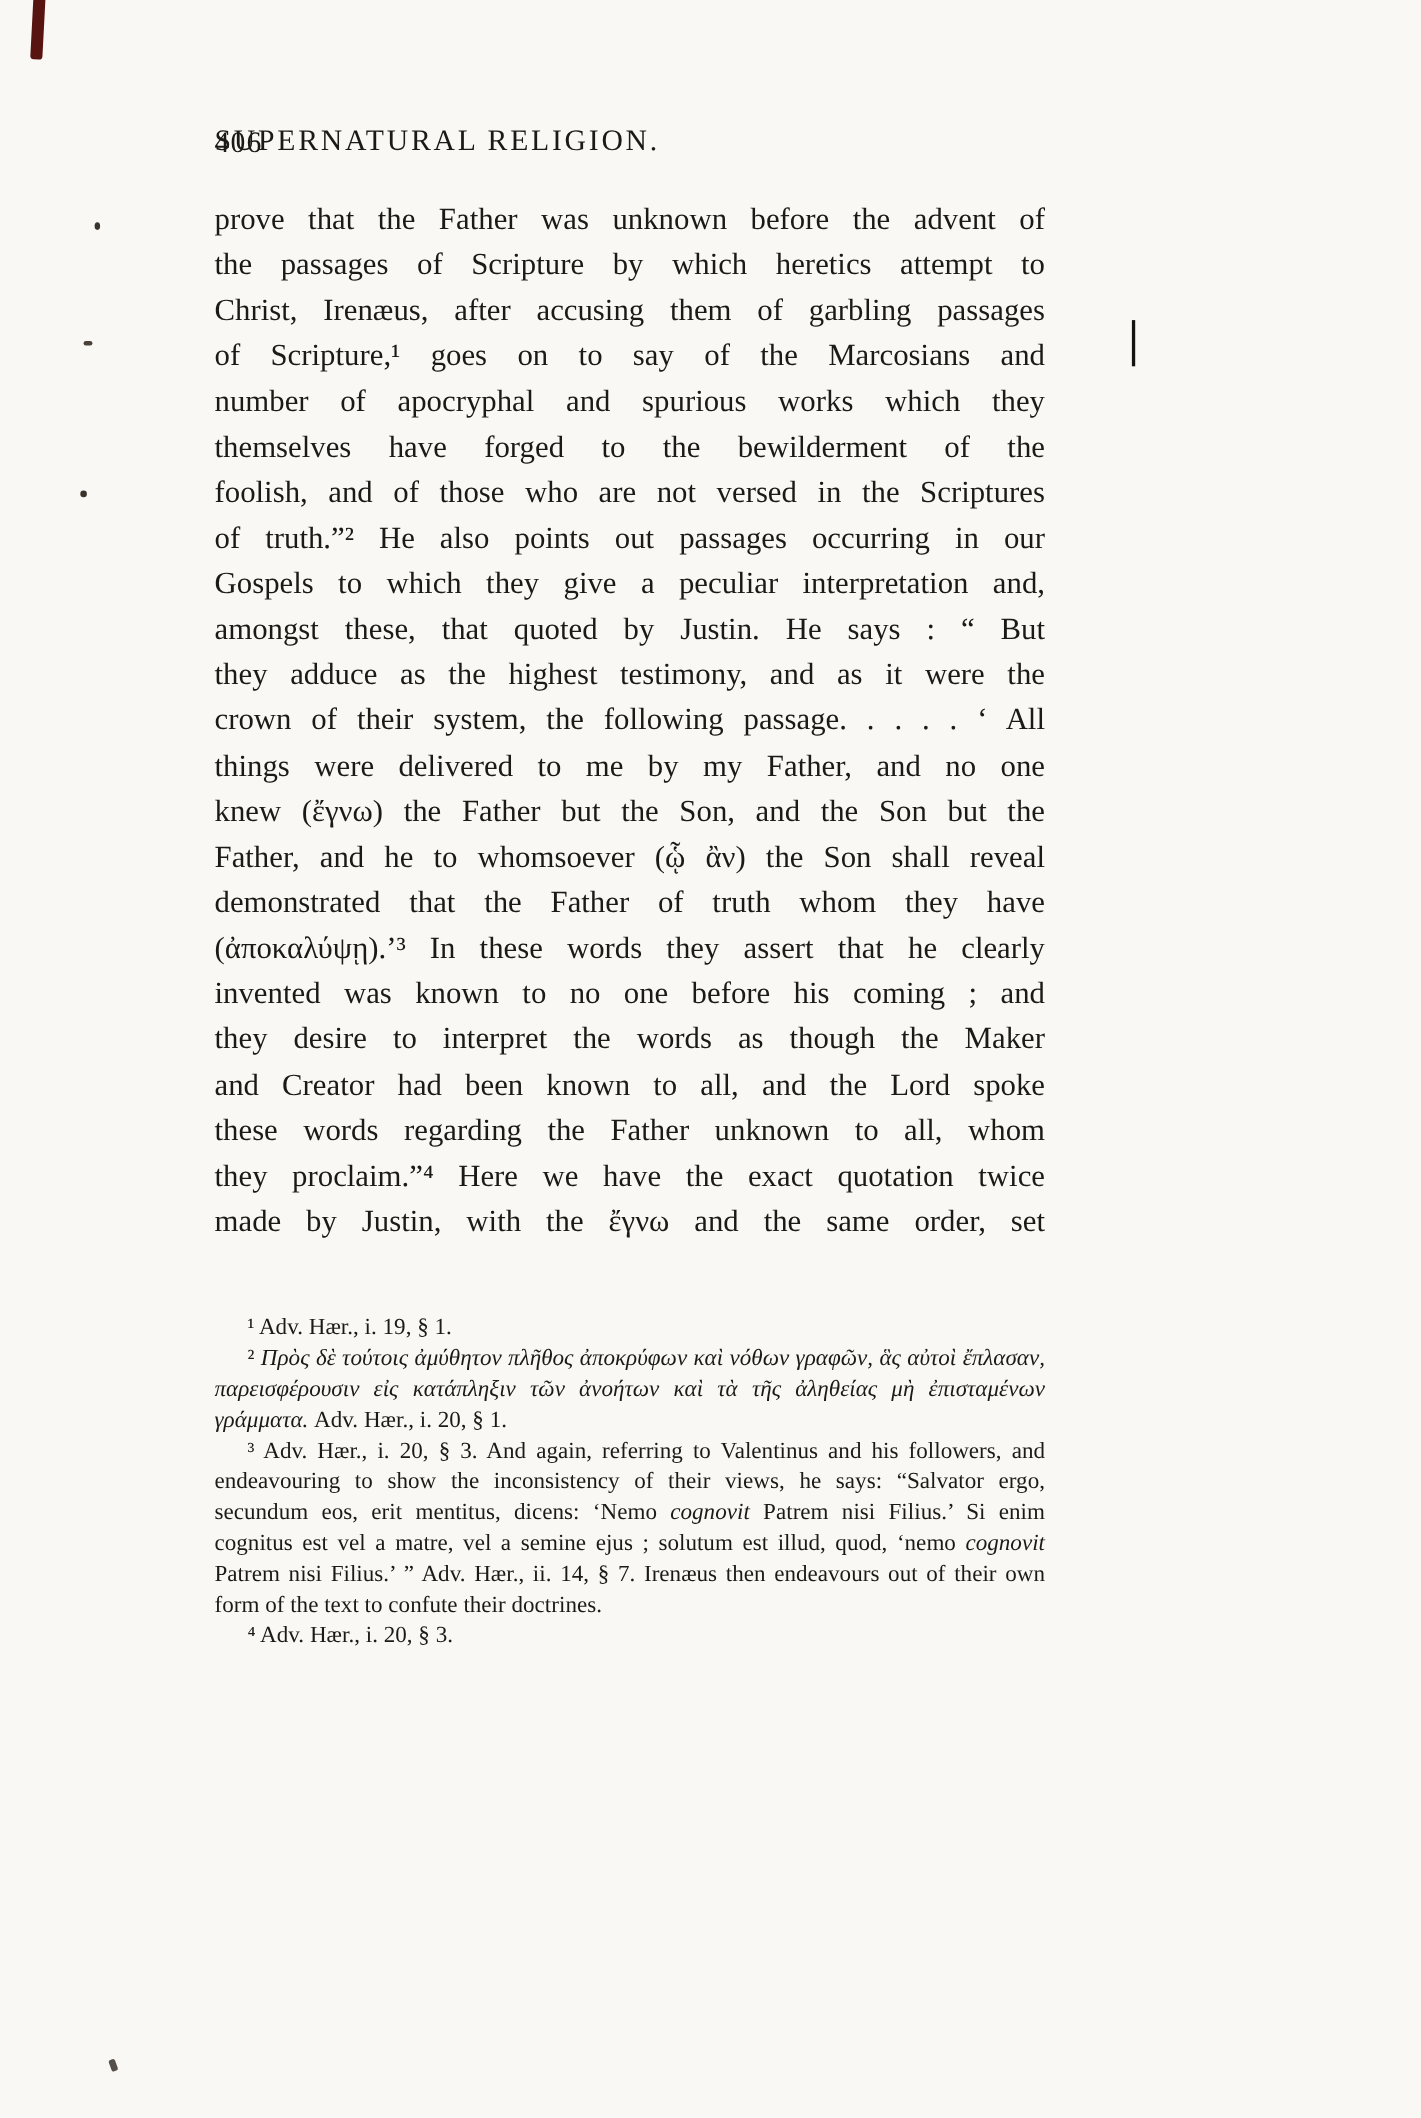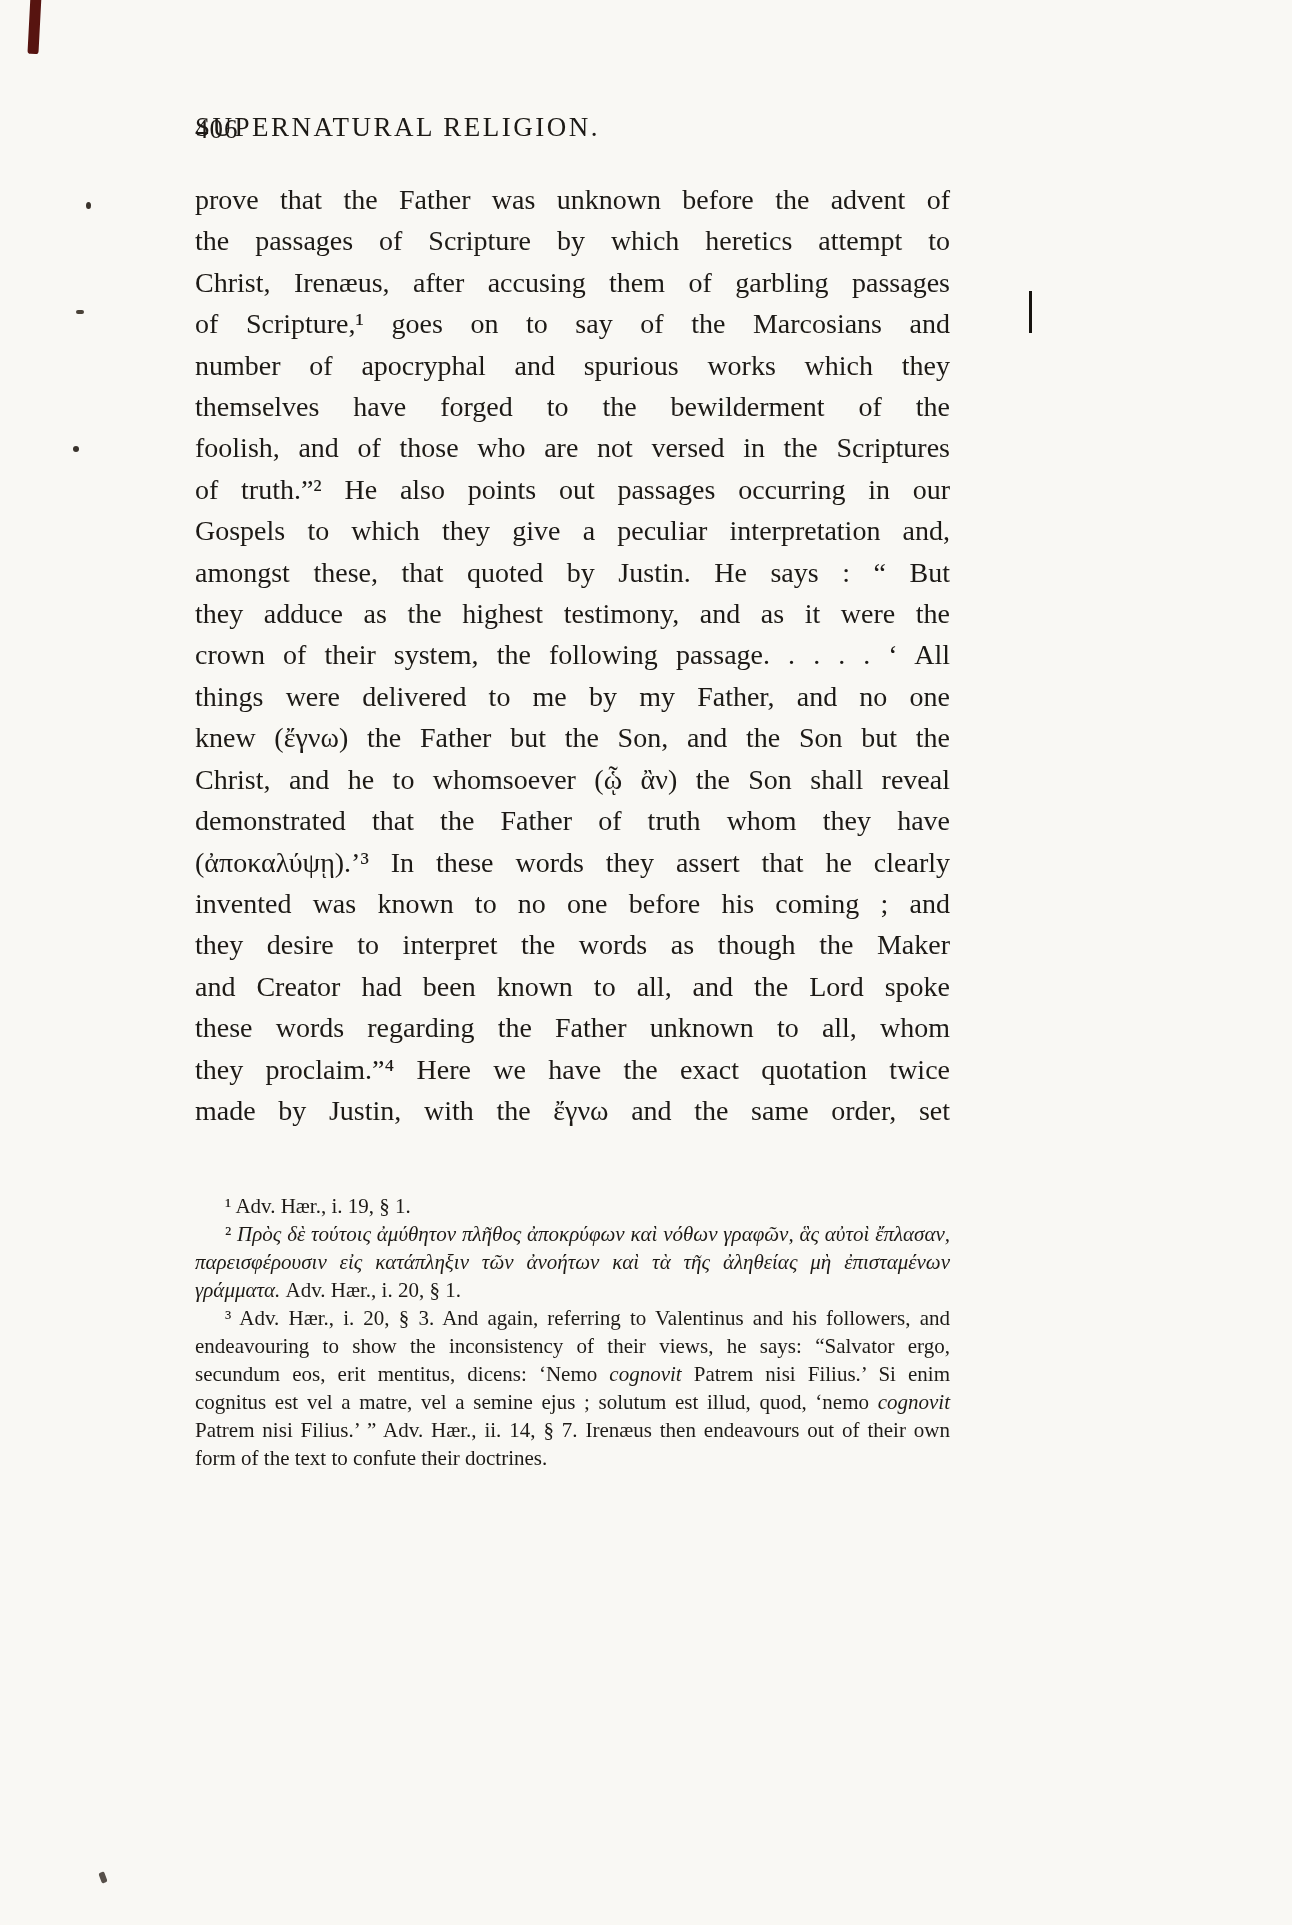--- a/index.html
+++ b/index.html
@@ -97,35 +97,36 @@
       <div class="body-line">number of apocryphal and spurious works which they</div>
       <div class="body-line">themselves have forged to the bewilderment of the</div>
       <div class="body-line">foolish, and of those who are not versed in the Scriptures</div>
       <div class="body-line">of truth.”²  He also points out passages occurring in our</div>
       <div class="body-line">Gospels to which they give a peculiar interpretation and,</div>
       <div class="body-line">amongst these, that quoted by Justin.  He says : “ But</div>
       <div class="body-line">they adduce as the highest testimony, and as it were the</div>
       <div class="body-line">crown of their system, the following passage. . . . . ‘ All</div>
       <div class="body-line">things were delivered to me by my Father, and no one</div>
       <div class="body-line">knew (ἔγνω) the Father but the Son, and the Son but the</div>
-      <div class="body-line">Christ, and he to whomsoever (ᾧ ἂν) the Son shall reveal</div>
+      <div class="body-line">Father, and he to whomsoever (ᾧ ἂν) the Son shall reveal</div>
       <div class="body-line">demonstrated that the Father of truth whom they have</div>
       <div class="body-line">(ἀποκαλύψῃ).’³  In these words they assert that he clearly</div>
       <div class="body-line">invented was known to no one before his coming ; and</div>
       <div class="body-line">they desire to interpret the words as though the Maker</div>
       <div class="body-line">and Creator had been known to all, and the Lord spoke</div>
       <div class="body-line">these words regarding the Father unknown to all, whom</div>
       <div class="body-line">they proclaim.”⁴  Here we have the exact quotation twice</div>
       <div class="body-line">made by Justin, with the ἔγνω and the same order, set</div>
     </div>
 
   <div class="footnotes">
       <div class="footnote"><span>¹ Adv. Hær., i. 19, § 1.</span></div>
       <div class="footnote"><span>² </span><i>Πρὸς δὲ τούτοις ἀμύθητον πλῆθος ἀποκρύφων καὶ νόθων γραφῶν, ἃς αὐτοὶ ἔπλασαν, παρεισφέρουσιν εἰς κατάπληξιν τῶν ἀνοήτων καὶ τὰ τῆς ἀληθείας μὴ ἐπισταμένων γράμματα.</i><span>  Adv. Hær., i. 20, § 1.</span></div>
       <div class="footnote"><span>³ Adv. Hær., i. 20, § 3.  And again, referring to Valentinus and his followers, and endeavouring to show the inconsistency of their views, he says: “Salvator ergo, secundum eos, erit mentitus, dicens: ‘Nemo </span><i>cognovit</i><span> Patrem nisi Filius.’ Si enim cognitus est vel a matre, vel a semine ejus ; solutum est illud, quod, ‘nemo </span><i>cognovit</i><span> Patrem nisi Filius.’ ” Adv. Hær., ii. 14, § 7.  Irenæus then endeavours out of their own form of the text to confute their doctrines.</span></div>
+      <div class="footnote"><span>⁴ Adv. Hær., i. 20, § 3.</span></div>
     </div>
 
   <div class="artifact red-streak"></div>
   <div class="artifact edge-line"></div>
   <div class="artifact speck-1"></div>
   <div class="artifact speck-2"></div>
   <div class="artifact speck-3"></div>
   <div class="artifact speck-4"></div>
 
 </div>

